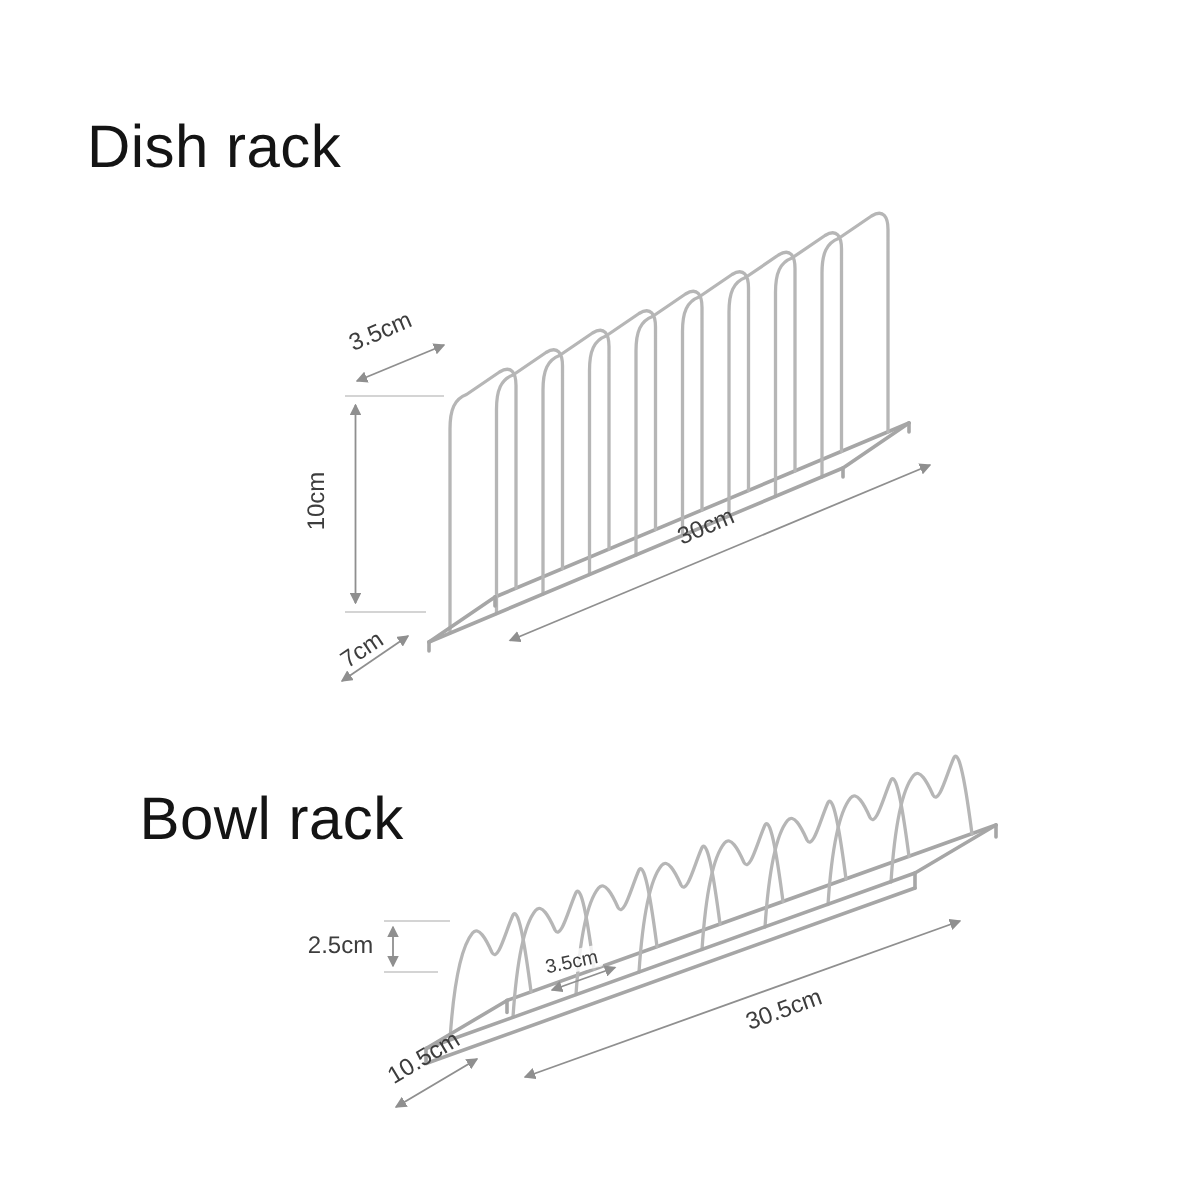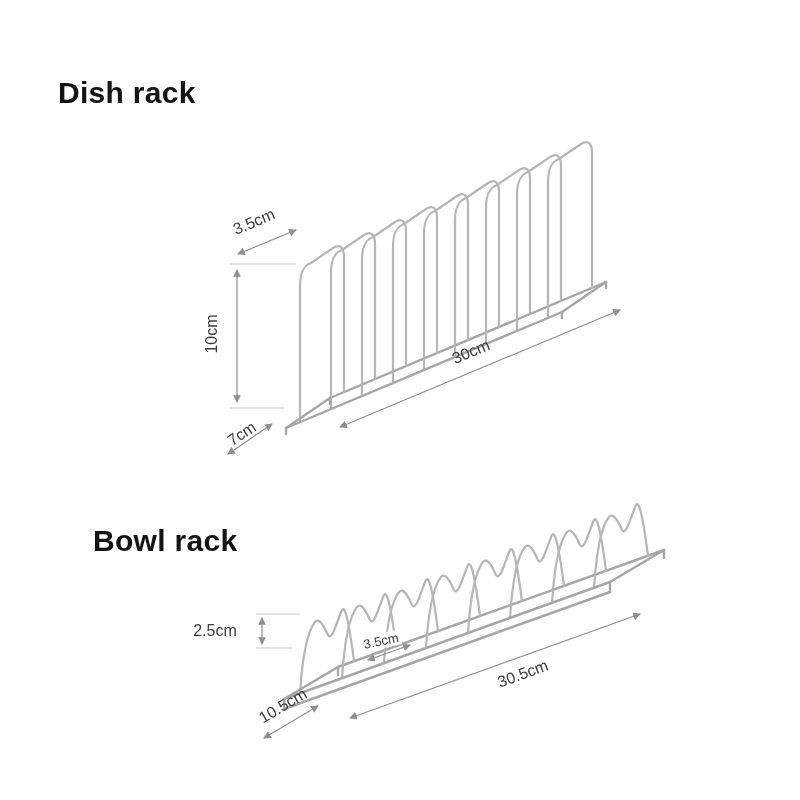--- a/index.html
+++ b/index.html
@@ -7,22 +7,22 @@
     --wire-color:#b6b6b6; --rail-color:#a6a6a6; --dim-color:#8f8f8f; --ext-color:#c6c6c6;
   }
   html,body{margin:0;padding:0}
   body{
     width:800px;height:800px;position:relative;overflow:hidden;
     background:var(--bg);
     font-family:"Liberation Sans", sans-serif;
   }
   .title{
     position:absolute;
-    font-size:30px;line-height:1.1;color:var(--title-color);
-    letter-spacing:.3px;white-space:nowrap;font-weight:bold;
+    font-size:40px;line-height:1.1;color:var(--title-color);
+    letter-spacing:.3px;white-space:nowrap;
   }
   .dim-label{
     position:absolute;
     font-size:16px;color:var(--text-color);white-space:nowrap;
     transform-origin:center center;
   }
   .dim-label.small{font-size:13px}
   .chip{background:rgba(255,255,255,.82);padding:0 3px;border-radius:2px}
   .illus{position:absolute}
   .wire{fill:none;stroke:var(--wire-color);stroke-width:2.2;stroke-linecap:round;stroke-linejoin:round}
@@ -129,21 +129,21 @@
       <path class="ext" d="M16 116 L60 116"></path>
       <path class="ext" d="M16 150 L52 150"></path>
       <path class="dim" d="M22 120 L22 146" marker-start="url(#arrB)" marker-end="url(#arrB)"></path>
       <path class="dim" d="M24 240 L78 208" marker-start="url(#arrB)" marker-end="url(#arrB)"></path>
       <path class="dim" d="M128 162 L170 147" marker-start="url(#arrB)" marker-end="url(#arrB)"></path>
       <path class="dim" d="M110 220 L400 116" marker-start="url(#arrB)" marker-end="url(#arrB)"></path>
     </g>
   </g>
 </svg>
 
-<div class="dim-label" style="left:215px;top:631px;transform:translate(-50%,-50%)">2.5cm</div>
+<div class="dim-label" style="left:227px;top:631px;transform:translate(-50%,-50%)">2.5cm</div>
 
 <div class="dim-label" style="left:283px;top:706px;transform:translate(-50%,-50%) rotate(-31deg)">10.5cm</div>
 
 <div class="dim-label small" style="left:381px;top:641px;transform:translate(-50%,-50%) rotate(-12deg)">
   <span class="chip">3.5cm</span>
 </div>
 
 <div class="dim-label" style="left:523px;top:674px;transform:translate(-50%,-50%) rotate(-20deg)">30.5cm</div>
 
 </body></html>

